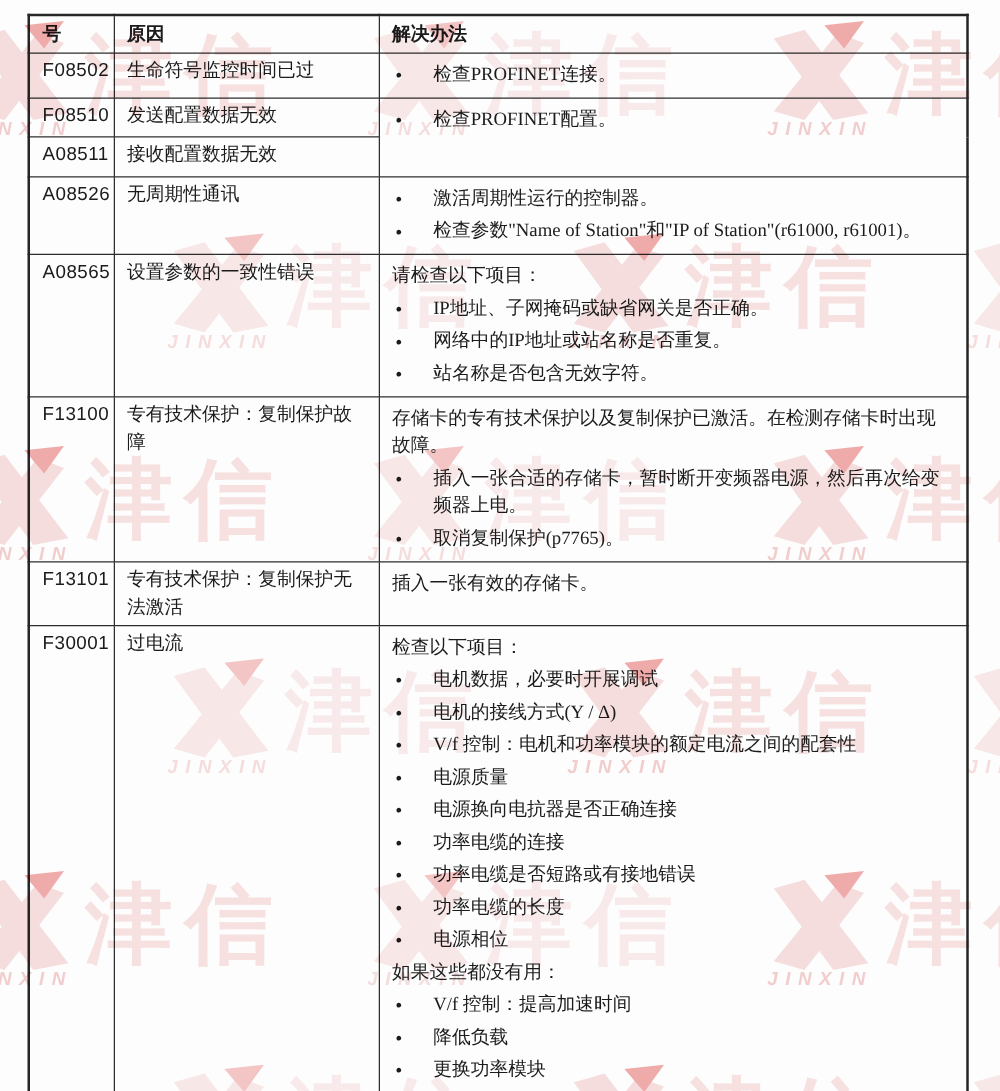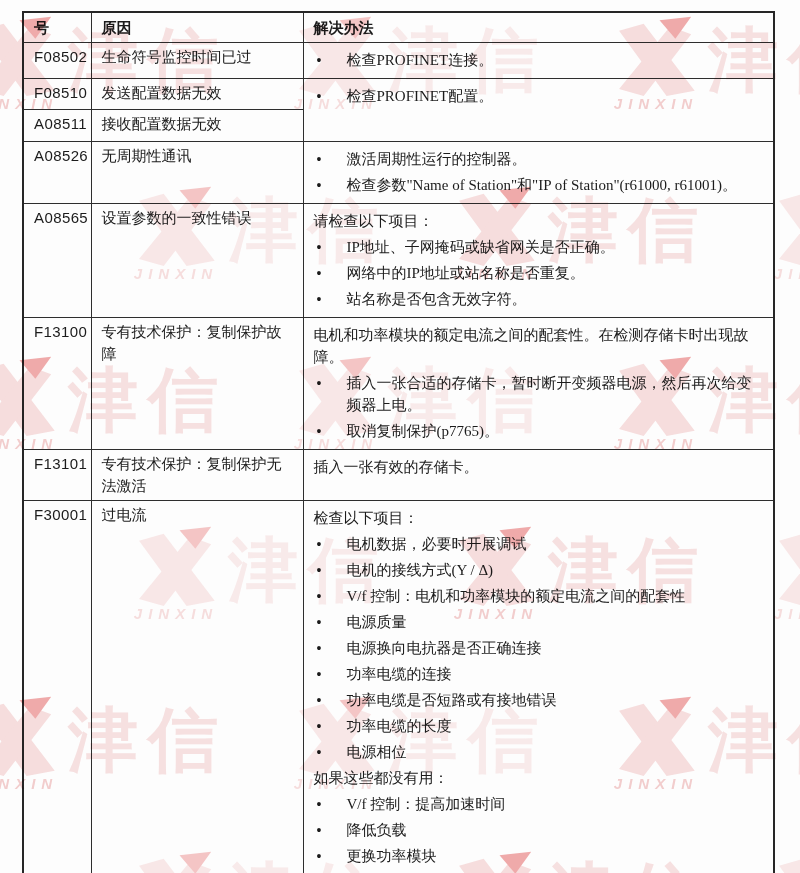--- a/index.html
+++ b/index.html
@@ -164,21 +164,21 @@
             <div class="sol-item sol-bullet">
               <span class="dot">•</span>
               <span class="btxt">站名称是否包含无效字符。</span>
             </div>
           </td>
         </tr>
         <tr style="height: 128px; padding-left: 29px;">
           <td class="code-cell">F13100</td>
           <td class="cause-cell">专有技术保护：复制保护故障</td>
           <td class="sol-cell">
-            <div class="sol-item">电机和功率模块的额定电流之间的配套性。在检测存储卡时出现故障。</div>
+            <div class="sol-item">存储卡的专有技术保护以及复制保护已激活。在检测存储卡时出现故障。</div>
             <div class="sol-item sol-bullet">
               <span class="dot">•</span>
               <span class="btxt">插入一张合适的存储卡，暂时断开变频器电源，然后再次给变频器上电。</span>
             </div>
             <div class="sol-item sol-bullet">
               <span class="dot">•</span>
               <span class="btxt">取消复制保护(p7765)。</span>
             </div>
           </td>
         </tr>

